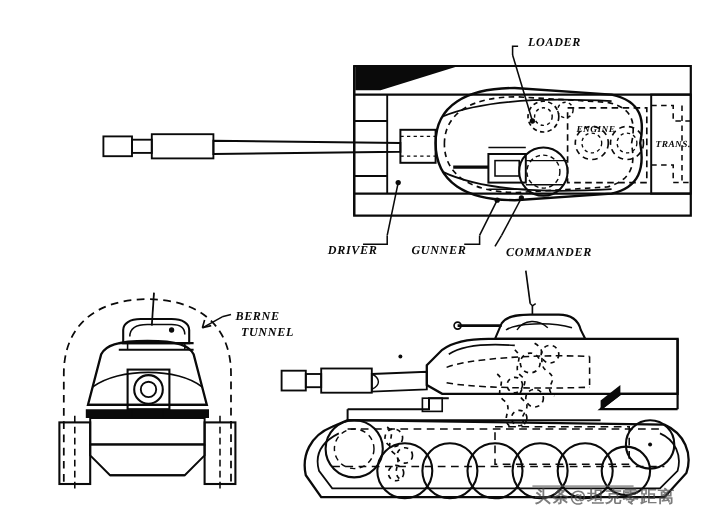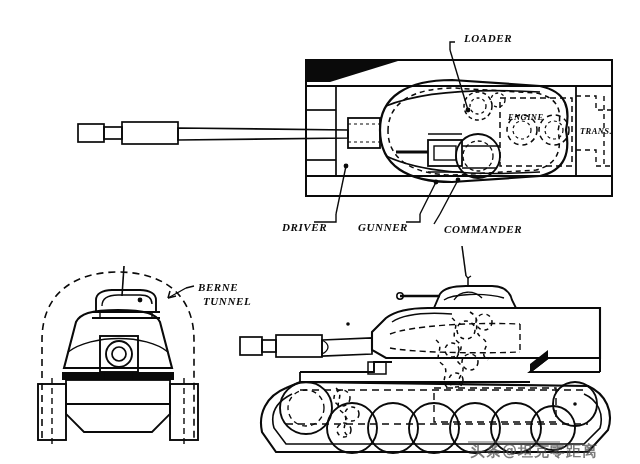--- a/index.html
+++ b/index.html
@@ -1,18 +1,18 @@
 <!DOCTYPE html>
 <html><head>
 <meta charset="utf-8">
 <style>
   html,body{margin:0;padding:0;background:#ffffff;}
   body{width:640px;height:464px;overflow:hidden;
        font-family:"Liberation Sans",sans-serif;}
-  #sheet{position:relative;width:572px;height:464px;background:#ffffff;}
+  #sheet{position:relative;width:572px;height:464px;background:#ffffff;padding-left:16px;}
   svg{display:block;}
   .lbl{font-family:"Liberation Serif",serif;font-weight:bold;font-style:italic;
        font-size:11px;fill:#0a0a0a;letter-spacing:0.6px;}
   .lbl-sm{font-family:"Liberation Serif",serif;font-weight:bold;font-style:italic;
        font-size:8.5px;fill:#0a0a0a;letter-spacing:0.4px;}
   .wm{font-family:"DejaVu Sans",sans-serif;font-size:15px;font-weight:bold;
       fill:#4a4a4a;opacity:.72;letter-spacing:1px;}
 </style>
 </head>
 <body>

